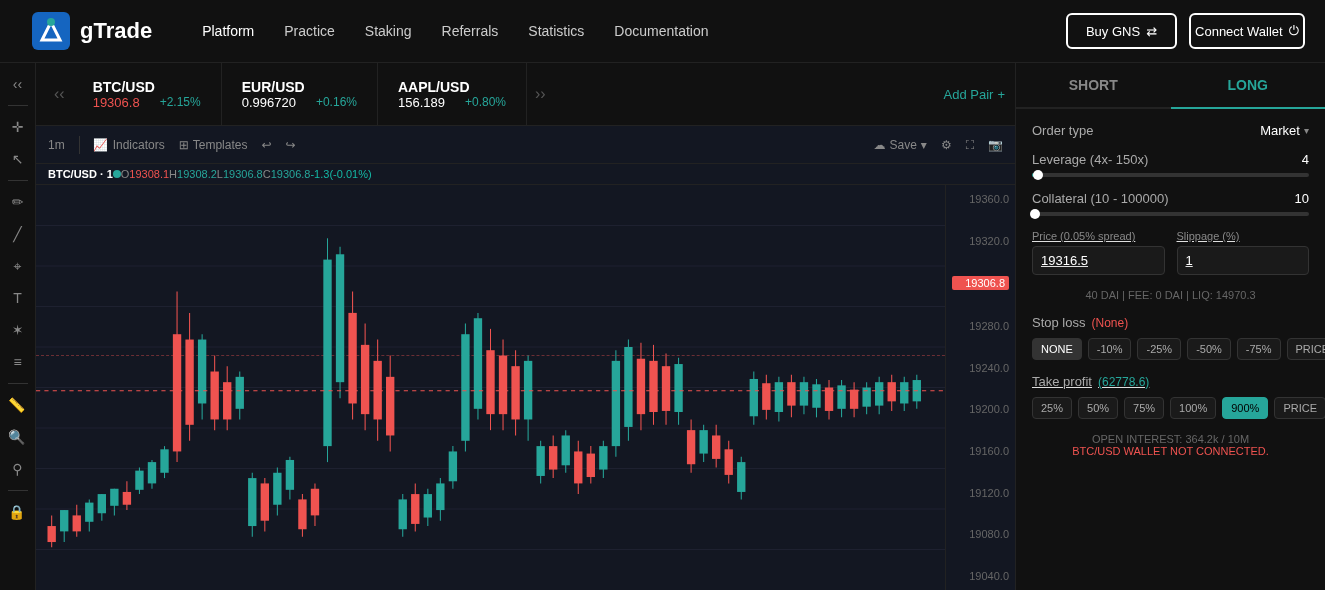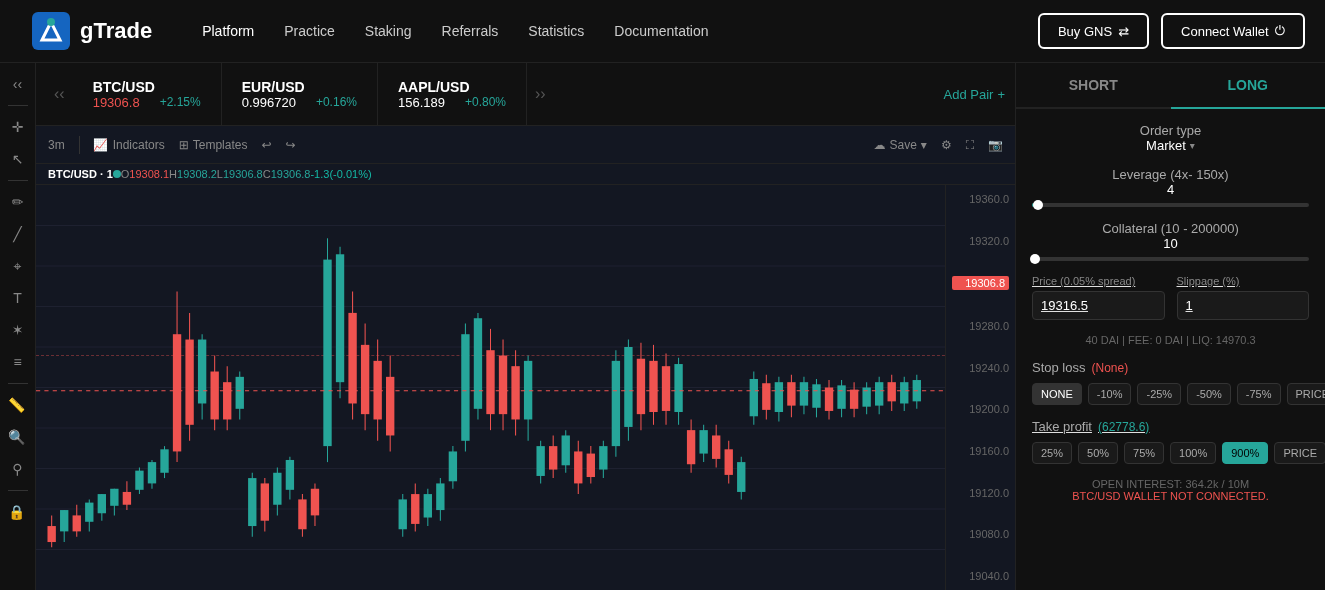--- a/index.html
+++ b/index.html
@@ -11,21 +11,21 @@
       padding: 0 20px; border-bottom: 1px solid #222; gap: 30px;
     }
     .logo { display: flex; align-items: center; gap: 10px; margin-right: 20px; margin-left: 12px; }
     .logo-icon { width: 38px; height: 38px; }
     .logo-text { font-size: 22px; font-weight: 700; color: #fff; }
     .nav { display: flex; gap: 30px; flex: 1; }
     .nav-item { color: #ccc; font-size: 14px; cursor: pointer; padding: 4px 0; }
     .nav-item.active { color: #fff; }
     .header-buttons { display: flex; gap: 12px; }
     .btn-buy { background: transparent; border: 2px solid #fff; color: #fff; padding: 6px 18px; border-radius: 6px; cursor: pointer; font-size: 13px; display: flex; align-items: center; gap: 6px; }
-    .btn-connect { background: transparent; border: 2px solid #fff; color: #fff; padding: 8px 18px; border-radius: 6px; cursor: pointer; font-size: 13px; display: flex; align-items: center; gap: 6px; }
+    .btn-connect { background: transparent; border: 2px solid #fff; color: #fff; padding: 8px 4px; border-radius: 6px; cursor: pointer; font-size: 13px; display: flex; align-items: center; gap: 6px; }
 
     
     .main { display: flex; height: calc(590px - 63px); }
 
     
     .left-toolbar {
       width: 36px; background: #111; border-right: 1px solid #222;
       display: flex; flex-direction: column; align-items: center; padding: 8px 0; gap: 6px;
     }
     .tool-icon { width: 26px; height: 26px; display: flex; align-items: center; justify-content: center; color: #888; cursor: pointer; border-radius: 4px; font-size: 14px; }
@@ -68,21 +68,21 @@
       width: 310px; background: #111; border-left: 1px solid #222;
       display: flex; flex-direction: column; padding: 0;
     }
     .rp-tabs { display: flex; border-bottom: 2px solid #222; }
     .rp-tab { flex: 1; text-align: center; padding: 14px 0; cursor: pointer; font-size: 14px; font-weight: 600; color: #888; }
     .rp-tab.active { color: #26a69a; border-bottom: 2px solid #26a69a; margin-bottom: -2px; }
     .rp-tab.short { color: #888; }
 
     .rp-body { padding: 14px 16px; display: flex; flex-direction: column; gap: 14px; overflow-y: auto; }
 
-    .rp-row { display: flex; align-items: center; justify-content: space-between; flex-direction: column; }
+    .rp-row { display: flex; align-items: center; justify-content: space-between; }
     .rp-label { color: #aaa; font-size: 13px; }
     .rp-value { color: #fff; font-size: 13px; display: flex; align-items: center; gap: 4px; }
     .rp-value .dropdown-arrow { color: #888; font-size: 10px; }
 
     .slider-wrap { width: 100%; }
     .slider-track { width: 100%; height: 4px; background: #333; border-radius: 2px; position: relative; margin-top: 6px; }
     .slider-fill { height: 4px; background: linear-gradient(90deg, #26a69a, #26a69a); border-radius: 2px; }
     .slider-thumb { width: 10px; height: 10px; background: #fff; border-radius: 50%; position: absolute; top: -3px; margin-left: -5px; }
 
     .rp-info { color: #666; font-size: 11px; text-align: center; }
@@ -198,21 +198,21 @@
         </div>
       </div>
       <div class="pair-nav">››</div>
       <div class="add-pair">
         <span>Add Pair</span>
         <span>+</span>
       </div>
     </div>
 
     <div class="chart-toolbar">
-      <span class="ct-item">3m</span>
+      <span class="ct-item">1m</span>
       <span class="ct-sep"></span>
       <span class="ct-item">
         <span>📈</span>
         <span>Indicators</span>
       </span>
       <span class="ct-item">
         <span>⊞</span>
         <span>Templates</span>
       </span>
       <span class="ct-item">↩</span>
@@ -512,21 +512,21 @@
         <div class="slider-wrap">
           <div class="slider-track">
             <div class="slider-fill" style="width: 2%;"></div>
             <div class="slider-thumb" style="left: 2%;"></div>
           </div>
         </div>
       </div>
 
       <div>
         <div class="rp-row">
-          <span class="rp-label">Collateral (10 - 200000)</span>
+          <span class="rp-label">Collateral (10 - 100000)</span>
           <span class="rp-value">10</span>
         </div>
         <div class="slider-wrap">
           <div class="slider-track">
             <div class="slider-fill" style="width: 1%;"></div>
             <div class="slider-thumb" style="left: 1%;"></div>
           </div>
         </div>
       </div>
 

